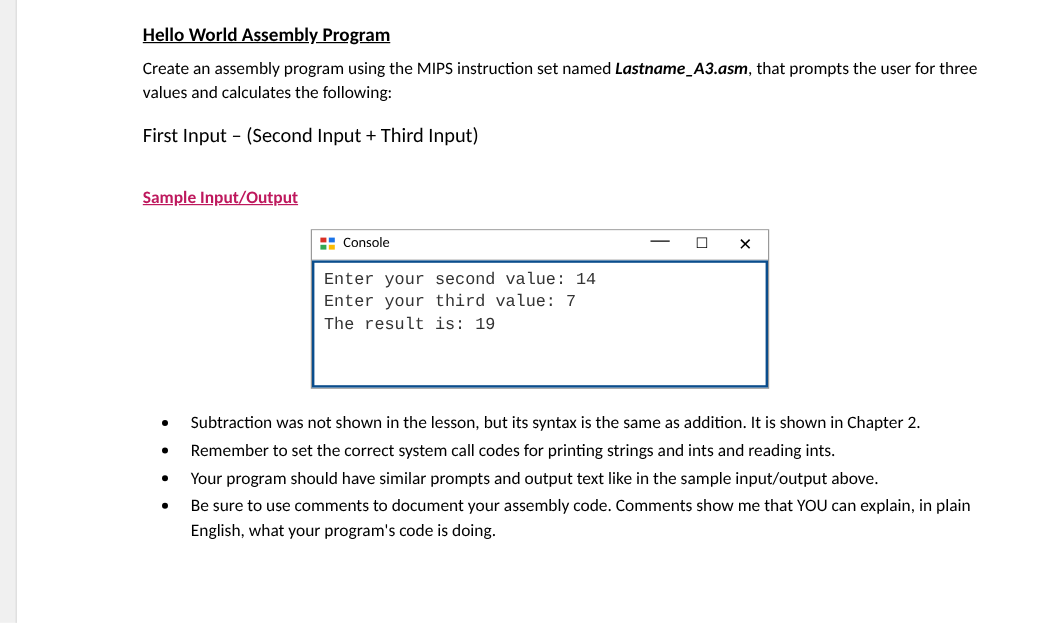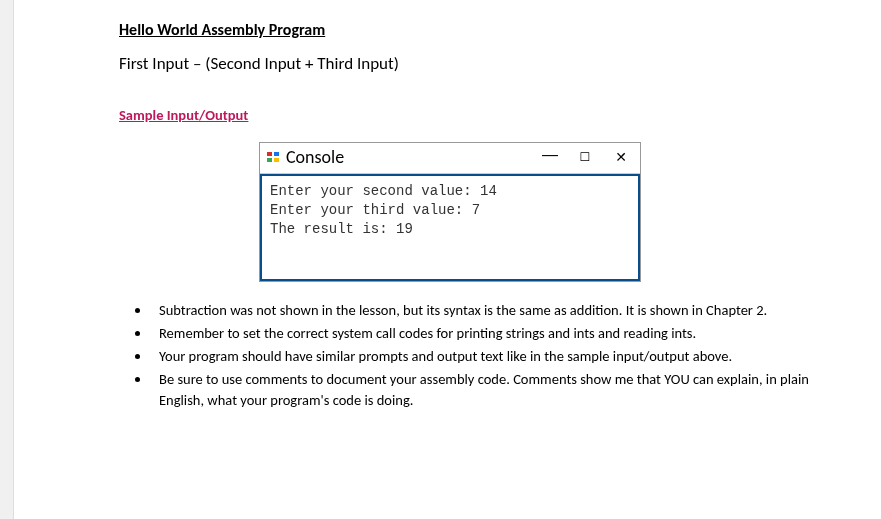--- a/index.html
+++ b/index.html
@@ -72,21 +72,21 @@
       align-items: center;
       gap: 6px;
     }
     .console-icon {
       width: 14px;
       height: 14px;
       display: inline-block;
     }
     .console-title-text {
       font-family: Calibri, Arial, sans-serif;
-      font-size: 18px;
+      font-size: 12px;
       color: #000;
     }
     .window-controls {
       display: flex;
       gap: 22px;
       align-items: center;
       padding-right: 6px;
     }
     .wc {
       font-family: Arial, sans-serif;
@@ -123,20 +123,23 @@
   </style>
 </head>
 <body>
 
 <div class="left-edge"></div>
 
 <div class="page">
 
   <div class="heading1">Hello World Assembly Program</div>
 
+  <div class="para">
+    <span>Create an assembly program using the MIPS instruction set named </span><span class="bold ital">Lastname_A3.asm</span><span>, that prompts the user for three values and calculates the following:</span>
+  </div>
 
   <div class="formula">First Input – (Second Input + Third Input)</div>
 
   <div class="heading2">Sample Input/Output</div>
 
   <div class="console-window">
     <div class="console-titlebar">
       <div class="console-title-left">
         <span class="console-icon">
           <svg viewBox="0 0 14 14" width="14" height="14">

